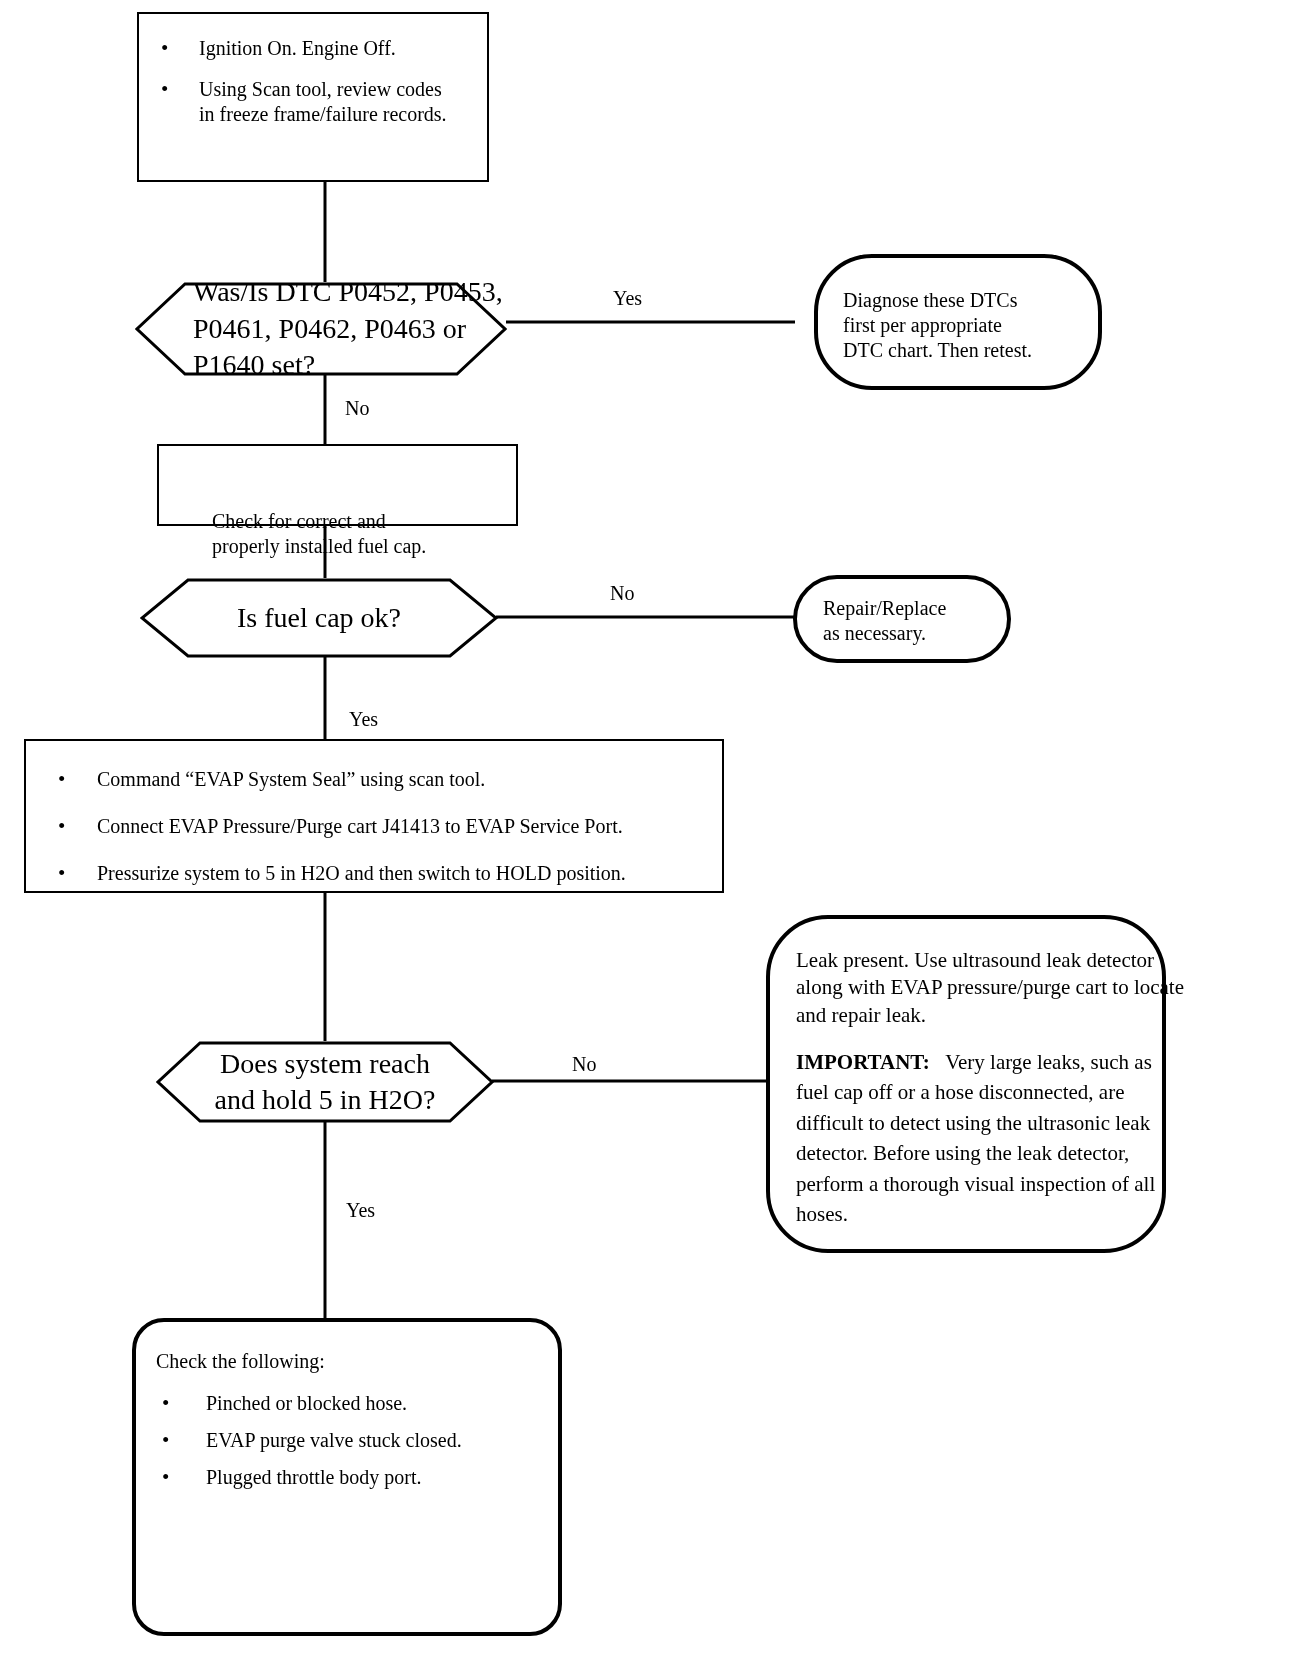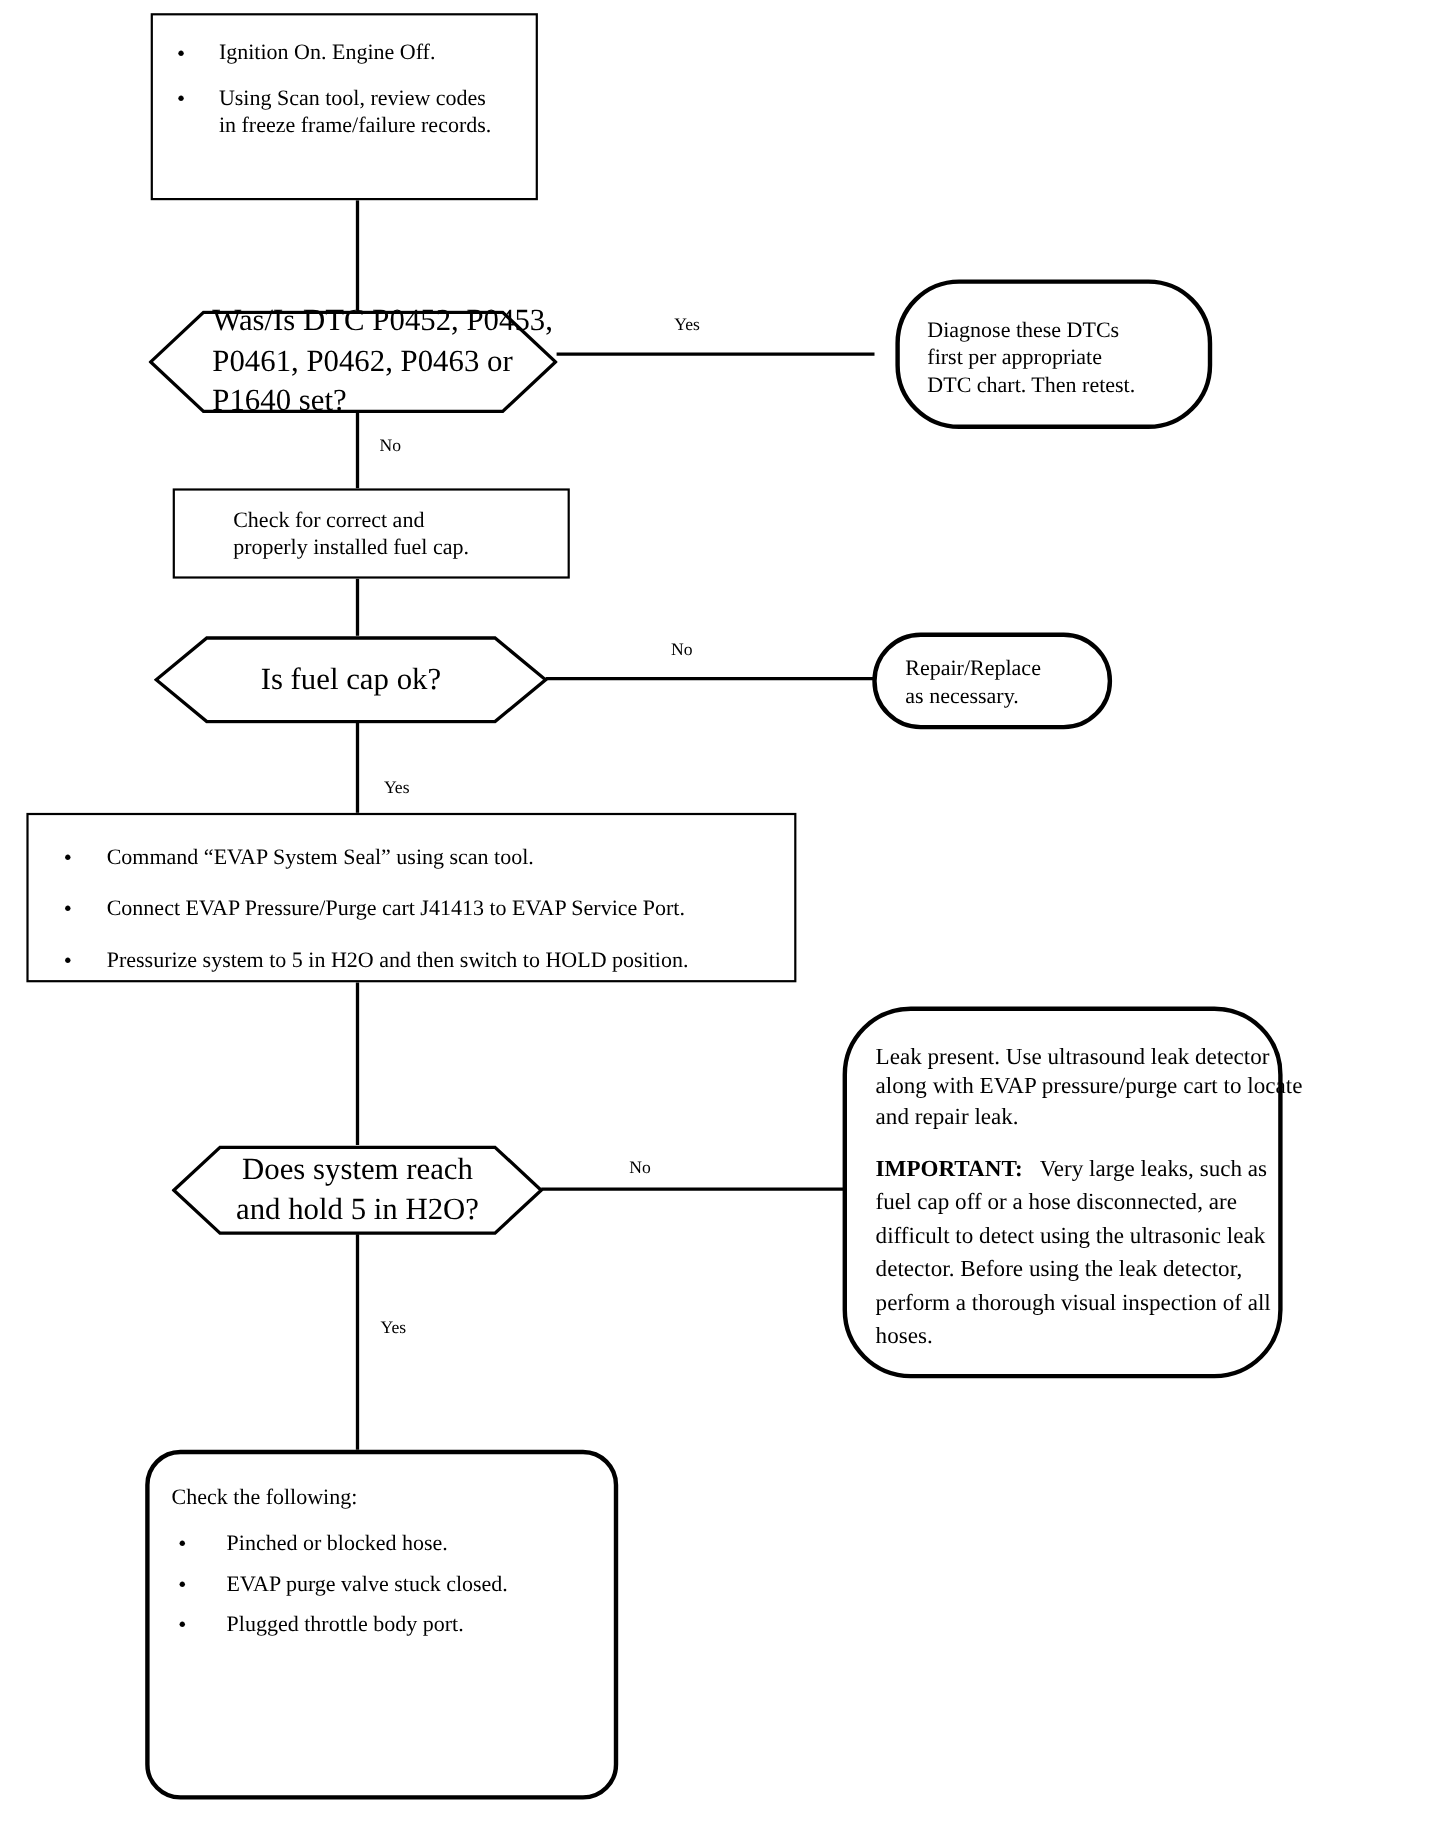--- a/index.html
+++ b/index.html
@@ -92,21 +92,21 @@
     line-height: 1.3;
   }
   .hexlabel.leftish {
     justify-content: flex-start;
     padding-left: 58px;
     box-sizing: border-box;
     text-align: left;
   }
   .edge-label {
     position: absolute;
-    font-size: 16px;
+    font-size: 20px;
     line-height: 1;
     white-space: nowrap;
   }
   .para { margin: 0 0 18px 0; }
   .para:last-child { margin-bottom: 0; }
   .bold { font-weight: bold; }
   .hdr { margin: 0 0 18px 0; font-size: 20px; }
 </style>
 </head>
 <body>
@@ -161,21 +161,21 @@
 
   <div class="node rounded" style="left:814px; top:254px; width:288px; height:136px;">
     <div class="node-inner txt" style="padding:30px 0 0 25px;">
       <div>Diagnose these DTCs</div>
       <div>first per appropriate</div>
       <div>DTC chart. Then retest.</div>
     </div>
   </div>
 
   <div class="node rect" style="left:157px; top:444px; width:361px; height:82px;">
-    <div class="node-inner txt" style="padding:15px 0 0 53px;">
+    <div class="node-inner txt" style="padding:15px 0 0 53px;margin-top:48px;">
       <div>Check for correct and</div>
       <div>properly installed fuel cap.</div>
     </div>
   </div>
 
   <div class="hexwrap" style="left:140px; top:578px; width:358px; height:80px;">
     <svg width="358" height="80" viewBox="0 0 358 80" xmlns="http://www.w3.org/2000/svg">
       <polygon points="48,2 310,2 356,40 310,78 48,78 2,40" fill="#ffffff" stroke="#000000" stroke-width="3"></polygon>
     </svg>
     <div class="hexlabel">

